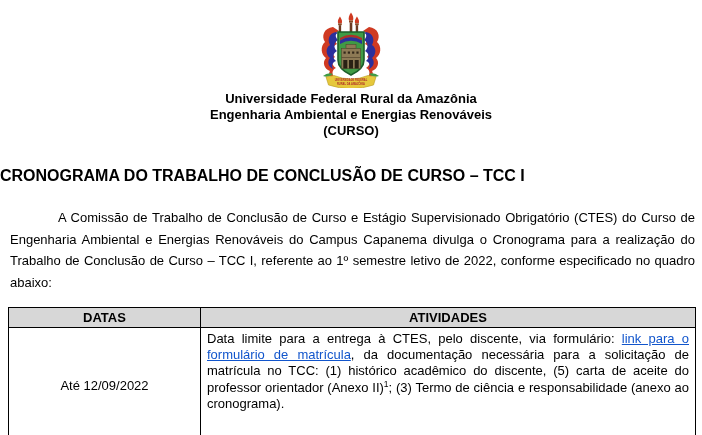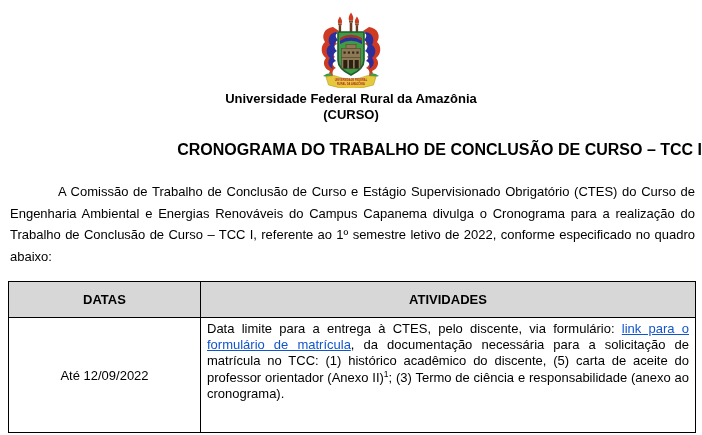--- a/index.html
+++ b/index.html
@@ -7,35 +7,35 @@
     width:702px; height:435px; overflow:hidden;
     background:#ffffff; color:#000;
     font-family:"Liberation Sans", sans-serif;
   }
   .page { width:702px; height:382px; position:relative; }
 
   .logo-wrap { display:flex; justify-content:center; padding-top:12px; }
   .logo-wrap svg { display:block; }
 
   .org-header { text-align:center; font-weight:bold; font-size:13px; line-height:16px; margin-top:3px; }
-  .doc-title  { text-align:right; font-weight:bold; font-size:16px; line-height:19px; margin-top:17px; }
+  .doc-title  { text-align:left; font-weight:bold; font-size:16px; line-height:19px; margin-top:27px; }
 
   .intro {
     font-size:13px; line-height:21.5px; text-align:justify;
     text-indent:48px; margin:22px 7px 7px 10px;
   }
 
   table.schedule {
     border-collapse:collapse; table-layout:fixed;
     margin:14px 0 0 8px; width:687px;
   }
   .schedule th, .schedule td { border:1.5px solid var(--border,#000); }
   .schedule th {
     background:var(--th-bg,#d9d9d9);
-    font-size:13px; font-weight:bold; height:19px; padding:8px 2px;
+    font-size:13px; font-weight:bold; height:19px; padding:0 2px;
     text-align:center;
     margin-top:6px;
   }
   .schedule tr.body-row { height:115px; }
   td.date-cell {
     text-align:center; vertical-align:middle;
     font-size:13px; padding:0 4px;
   }
   td.activity-cell {
     font-size:13px; line-height:16.2px; text-align:justify;
@@ -107,20 +107,21 @@
       <g>
         <path d="M7,65 L15,63.5 Q32,70.5 49,63.5 L57,65 L54.5,73 Q32,80.5 9.5,73 Z" fill="#e6c83c" stroke="#b89a20" stroke-width="0.6"></path>
         <text x="32" y="69.4" font-size="2.6" fill="#b03028" text-anchor="middle" font-family="Liberation Sans, sans-serif" font-weight="bold">UNIVERSIDADE FEDERAL</text>
         <text x="32" y="72.8" font-size="2.6" fill="#b03028" text-anchor="middle" font-family="Liberation Sans, sans-serif" font-weight="bold">RURAL DA AMAZÔNIA</text>
       </g>
     </svg>
   </div>
 
   <div class="org-header">
     <div>Universidade Federal Rural da Amazônia</div>
+    <div>Engenharia Ambiental e Energias Renováveis</div>
     <div>(CURSO)</div>
   </div>
 
   <div class="doc-title">
     <div>CRONOGRAMA DO TRABALHO DE CONCLUSÃO DE CURSO – TCC I</div>
   </div>
 
   <p class="intro">A Comissão de Trabalho de Conclusão de Curso e Estágio Supervisionado Obrigatório (CTES) do Curso de Engenharia Ambiental e Energias Renováveis do Campus Capanema divulga o Cronograma para a realização do Trabalho de Conclusão de Curso – TCC I, referente ao 1º semestre letivo de 2022, conforme especificado no quadro abaixo:</p>
 
   <table class="schedule">

